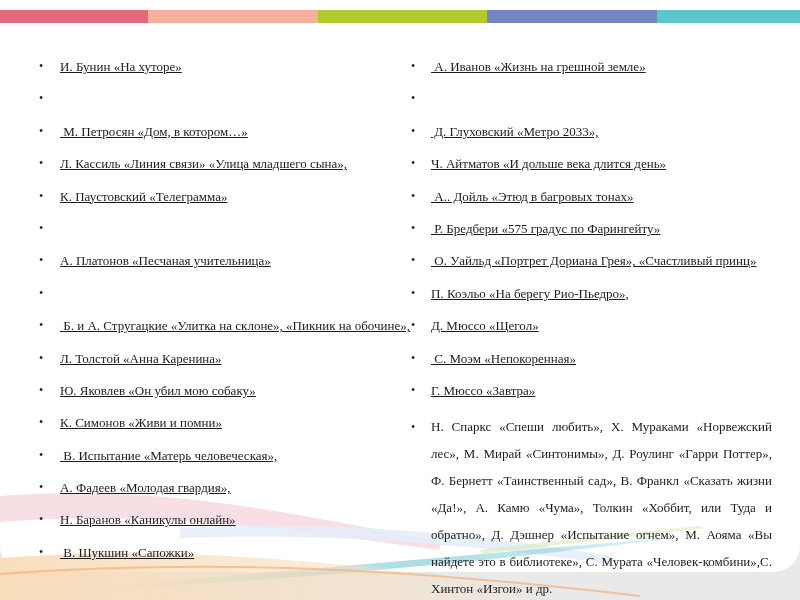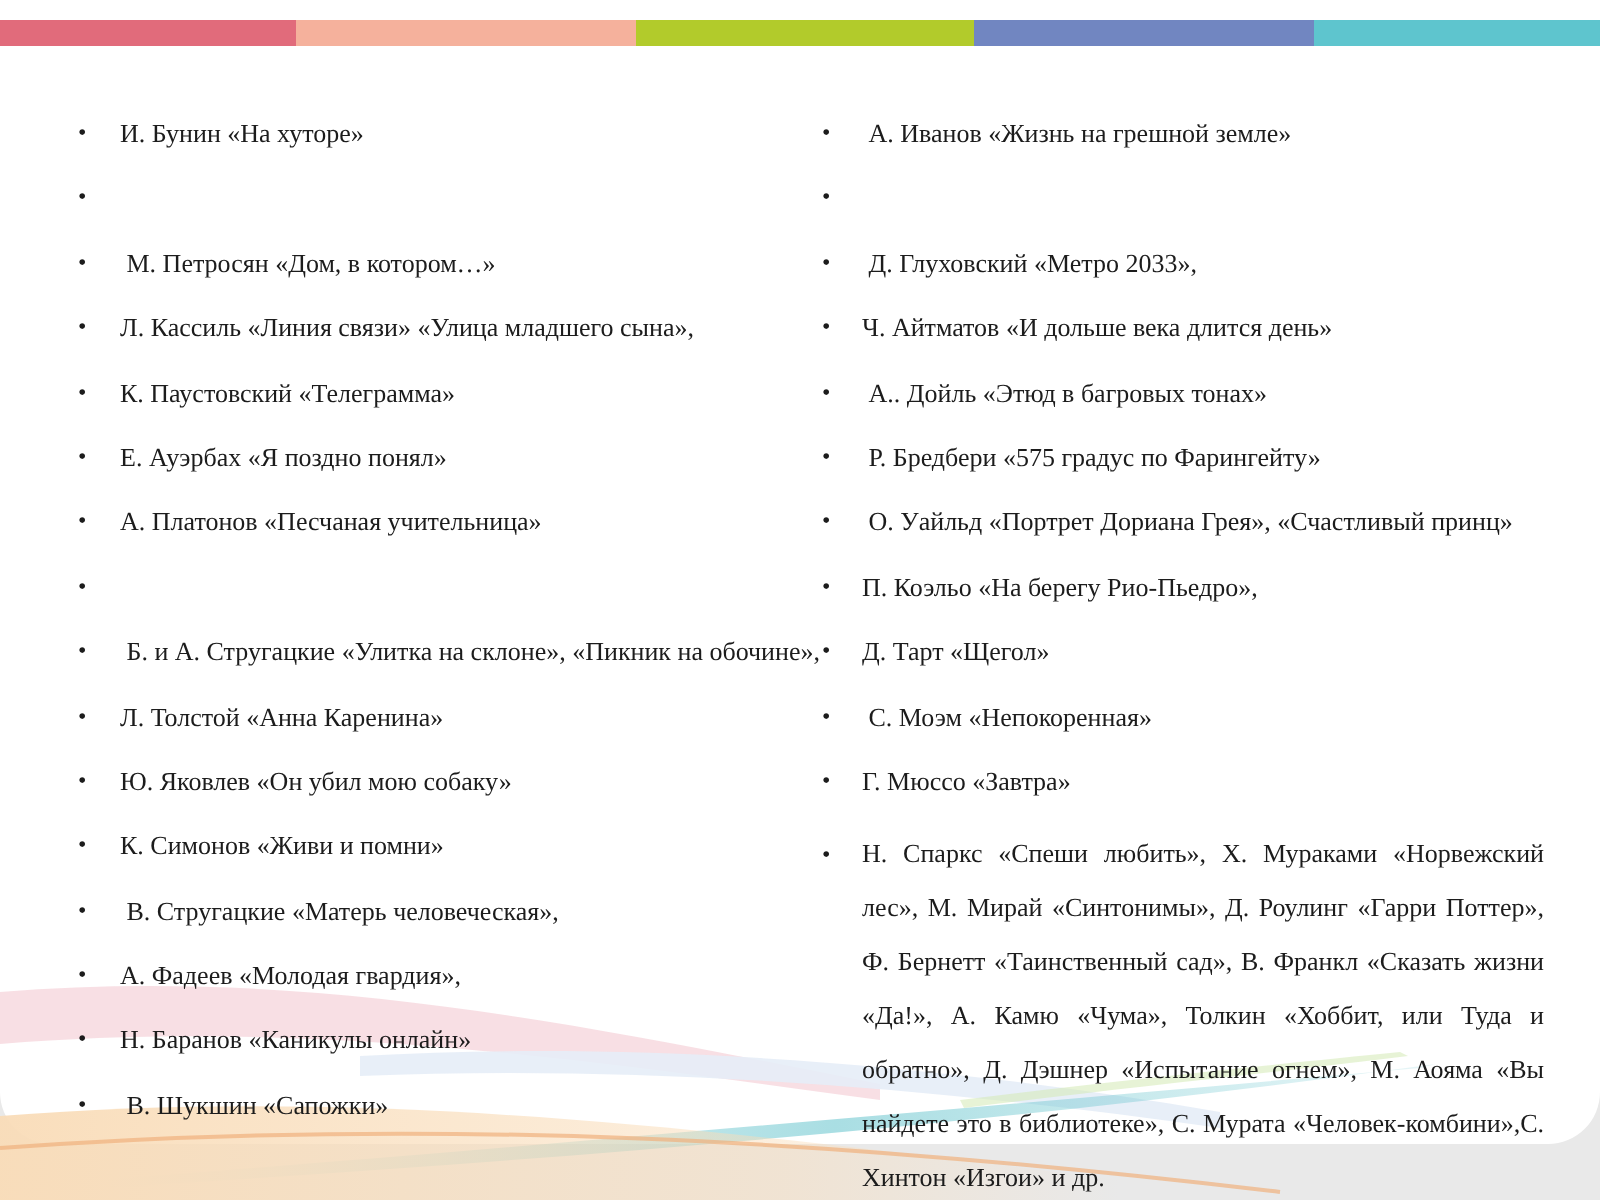--- a/index.html
+++ b/index.html
@@ -31,21 +31,21 @@
     z-index:2;pointer-events:none;
   }
 
   .col{position:absolute;top:58px;z-index:3;}
   .col-left{left:36px;width:368px;}
   .col-right{left:408px;width:364px;}
 
   .item{display:flex;height:32.4px;font-size:13px;line-height:17px;}
   .item .bullet{flex:0 0 21px;width:21px;padding-left:3px;font-size:12px;}
   .col-right .item .bullet{flex:0 0 20px;width:20px;}
-  .item .label{white-space:pre;}
+  .item .label{white-space:pre;text-decoration:underline;}
 
   .paragraph-item{display:flex;font-size:13px;}
   .paragraph-item .bullet{flex:0 0 20px;width:20px;padding-left:3px;font-size:12px;line-height:27px;}
   .paragraph-item .label{
     width:342px;text-align:justify;line-height:26.9px;white-space:normal;
   }
 </style>
 </head>
 <body>
 
@@ -96,21 +96,20 @@
   <div class="item">
       <span class="bullet">•</span>
       <span class="label">Л. Кассиль «Линия связи» «Улица младшего сына»,</span>
     </div>
   <div class="item">
       <span class="bullet">•</span>
       <span class="label">К. Паустовский «Телеграмма»</span>
     </div>
   <div class="item">
       <span class="bullet">•</span>
-      <span class="label">Е. Ауэрбах «Я поздно понял»</span>
     </div>
   <div class="item">
       <span class="bullet">•</span>
       <span class="label">А. Платонов «Песчаная учительница»</span>
     </div>
   <div class="item">
       <span class="bullet">•</span>
     </div>
   <div class="item">
       <span class="bullet">•</span>
@@ -123,21 +122,21 @@
   <div class="item">
       <span class="bullet">•</span>
       <span class="label">Ю. Яковлев «Он убил мою собаку»</span>
     </div>
   <div class="item">
       <span class="bullet">•</span>
       <span class="label">К. Симонов «Живи и помни»</span>
     </div>
   <div class="item">
       <span class="bullet">•</span>
-      <span class="label"> В. Стругацкие «Матерь человеческая»,</span>
+      <span class="label"> В. Испытание «Матерь человеческая»,</span>
     </div>
   <div class="item">
       <span class="bullet">•</span>
       <span class="label">А. Фадеев «Молодая гвардия»,</span>
     </div>
   <div class="item">
       <span class="bullet">•</span>
       <span class="label">Н. Баранов «Каникулы онлайн»</span>
     </div>
   <div class="item">
@@ -173,21 +172,21 @@
   <div class="item">
       <span class="bullet">•</span>
       <span class="label"> О. Уайльд «Портрет Дориана Грея», «Счастливый принц»</span>
     </div>
   <div class="item">
       <span class="bullet">•</span>
       <span class="label">П. Коэльо «На берегу Рио-Пьедро»,</span>
     </div>
   <div class="item">
       <span class="bullet">•</span>
-      <span class="label">Д. Тарт «Щегол»</span>
+      <span class="label">Д. Мюссо «Щегол»</span>
     </div>
   <div class="item">
       <span class="bullet">•</span>
       <span class="label"> С. Моэм «Непокоренная»</span>
     </div>
   <div class="item">
       <span class="bullet">•</span>
       <span class="label">Г. Мюссо «Завтра»</span>
     </div>
   <div class="paragraph-item">

